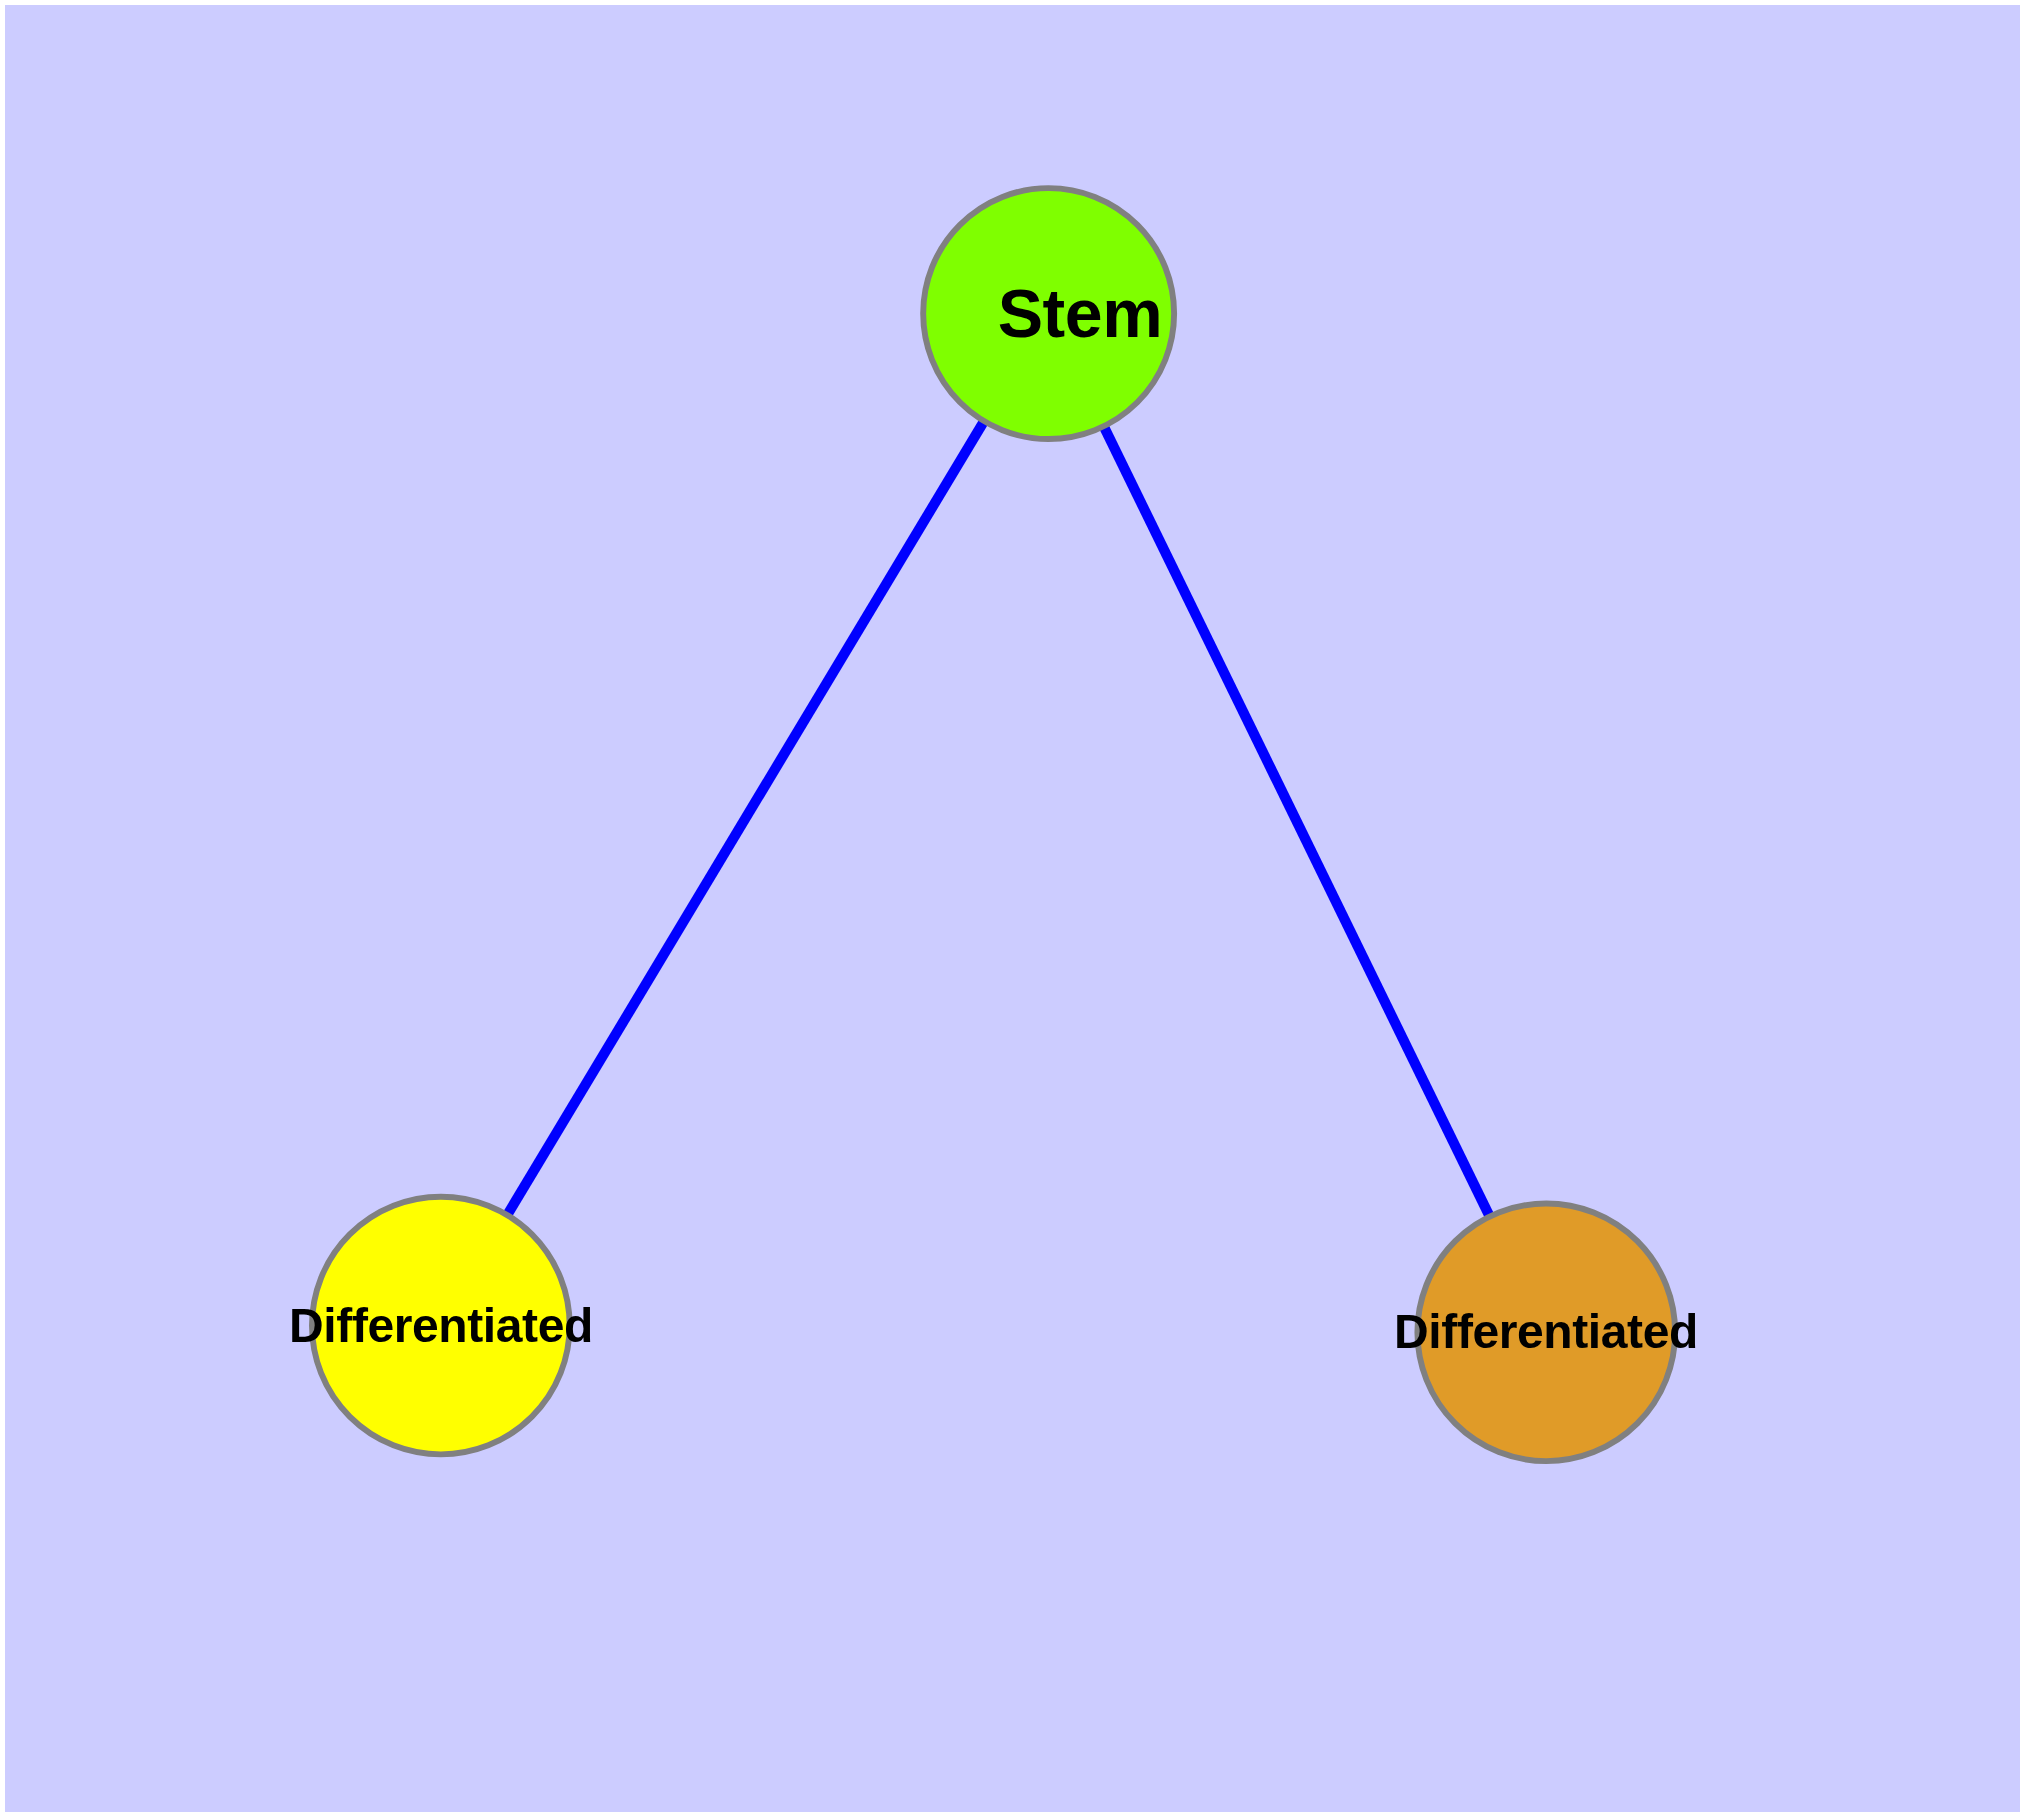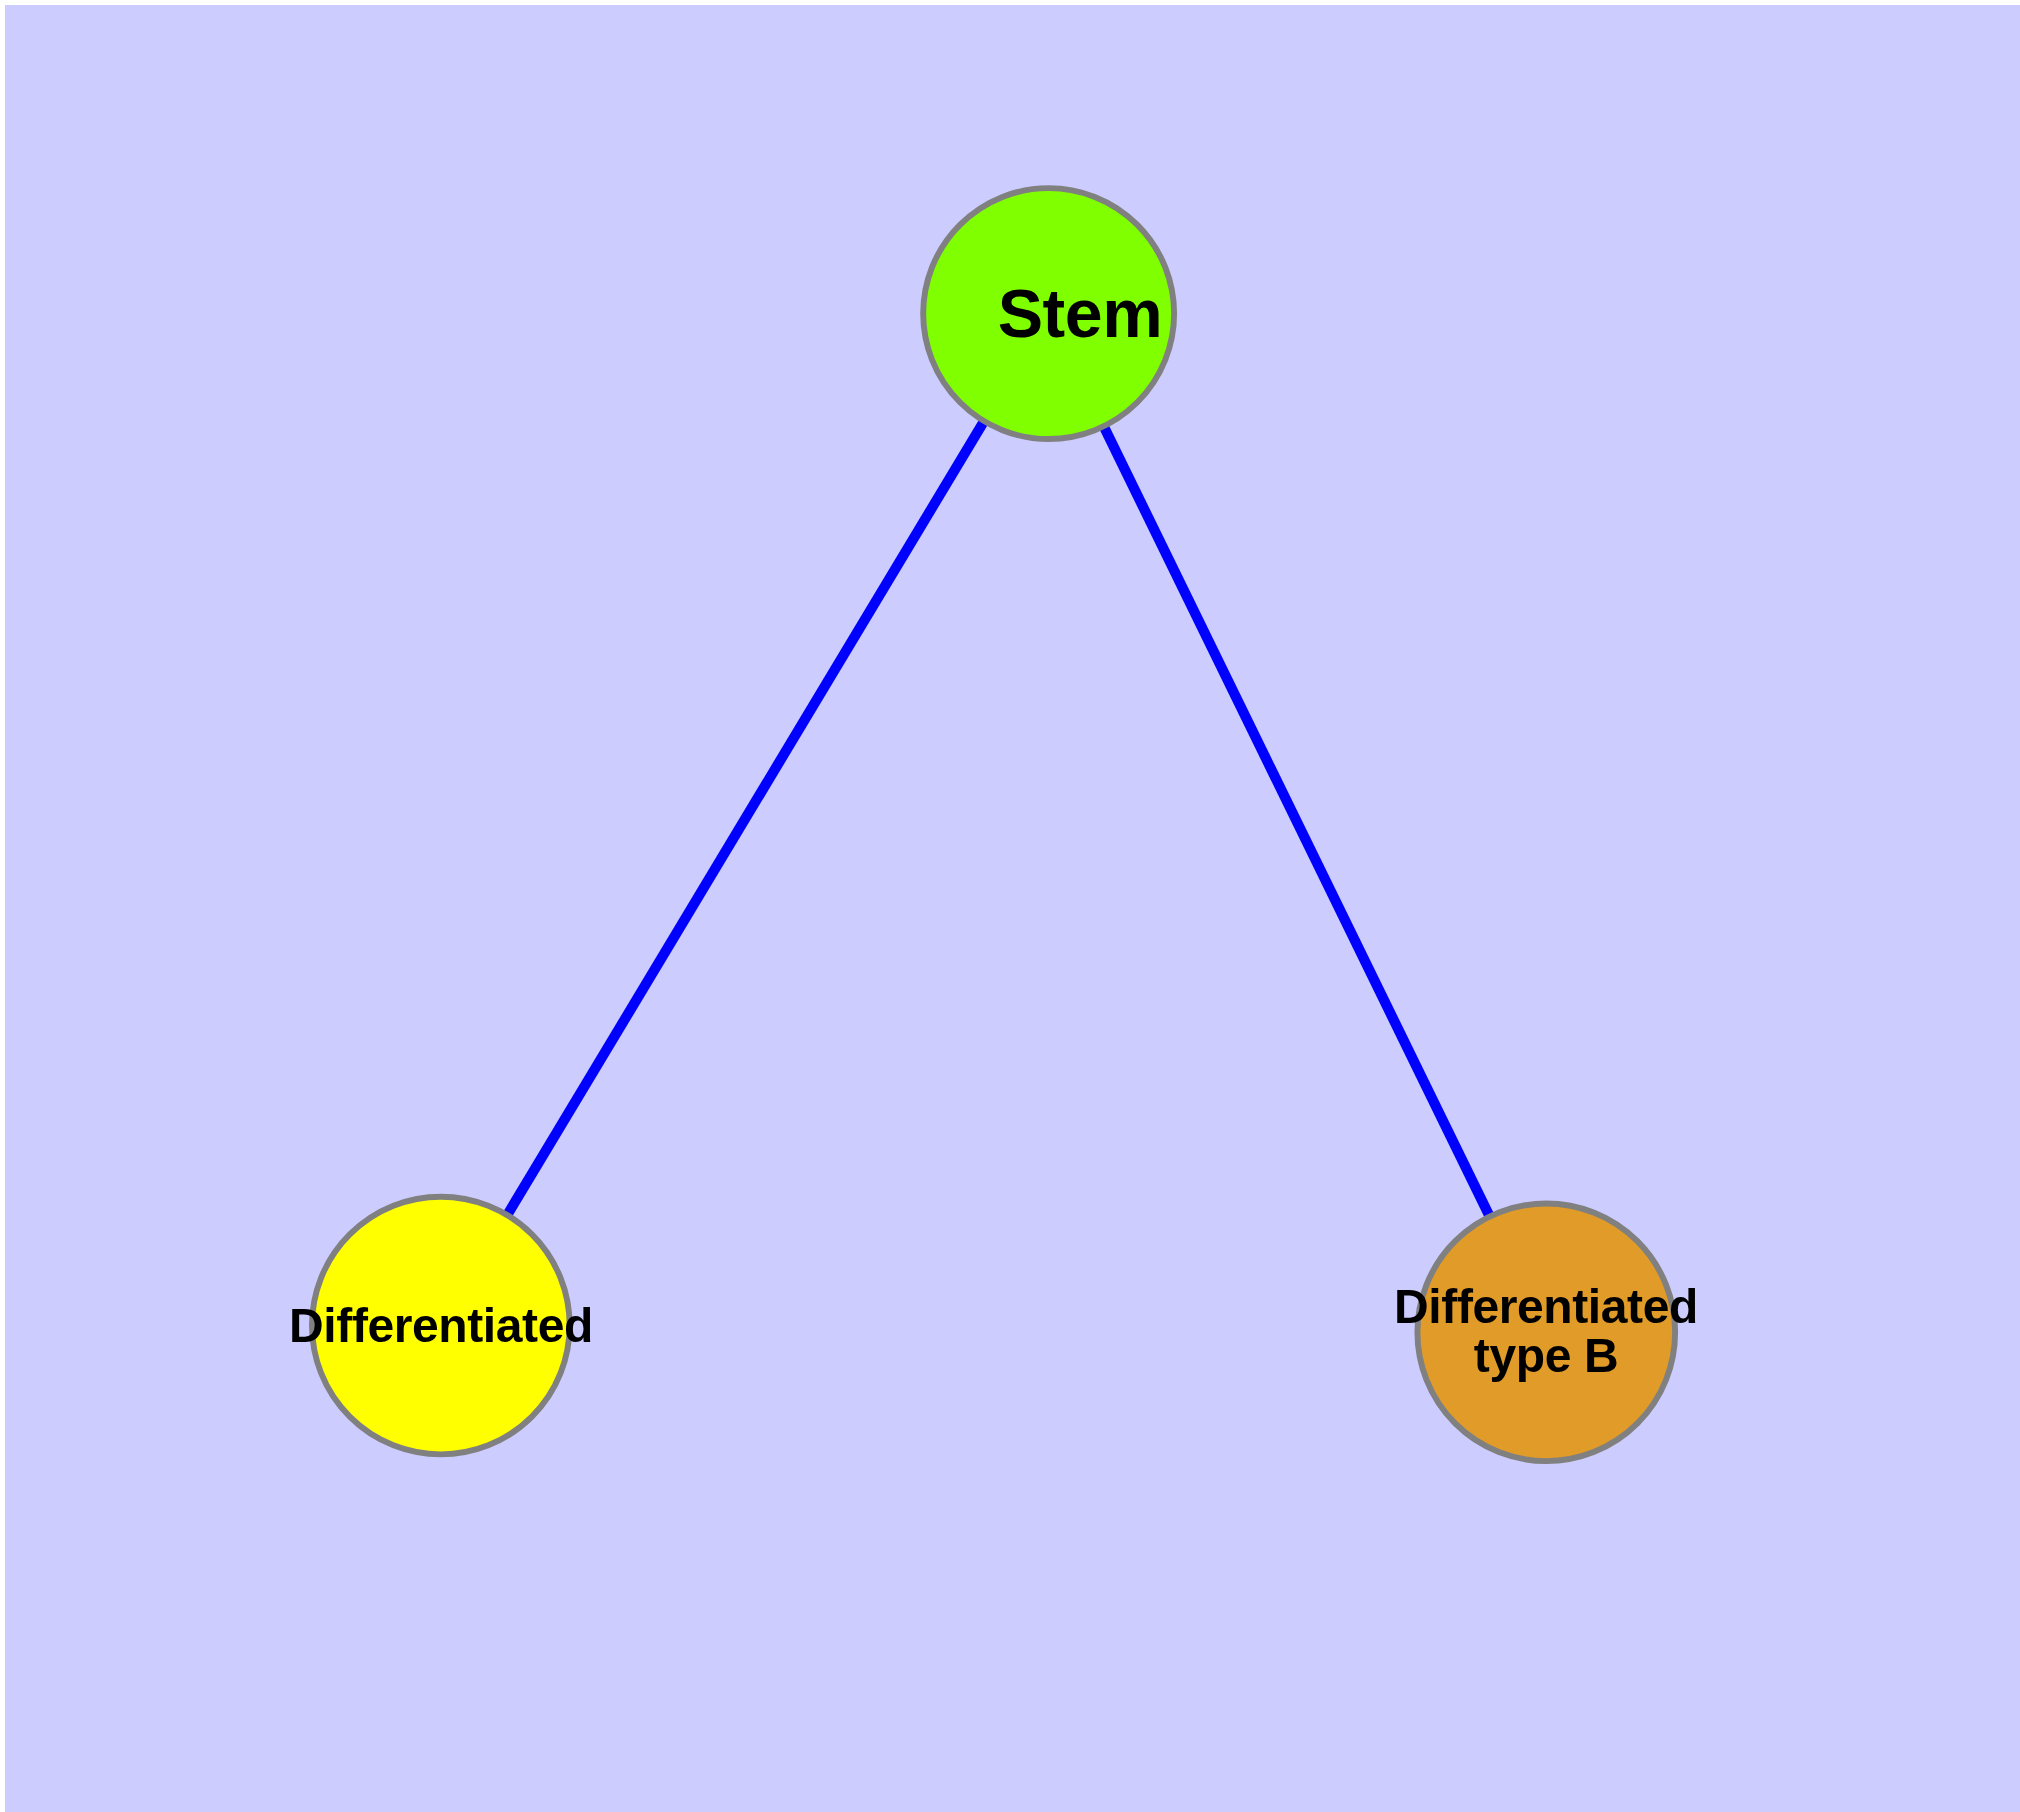--- a/index.html
+++ b/index.html
@@ -72,17 +72,16 @@
 
   <div id="label-layer">
       <div class="node-label stem" style="left: 1048px; top: 314px; margin-left: 32px;">
         <div>Stem</div>
       </div>
       <div class="node-label leaf" style="left: 441px; top: 1326px;">
         <div>Differentiated</div>
       </div>
       <div class="node-label leaf" style="left: 1546px; top: 1332px;">
         <div>Differentiated</div>
-        <div>type B</div>
       </div>
     </div>
 </div>
 
 
 </body></html>

